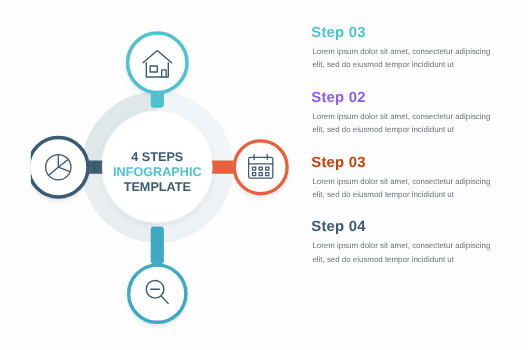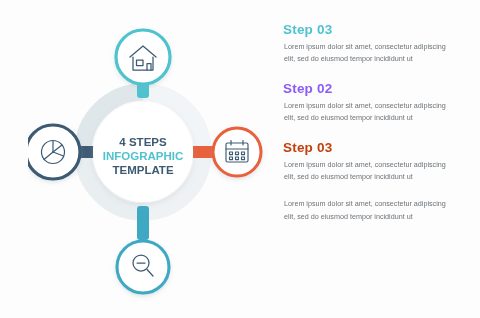--- a/index.html
+++ b/index.html
@@ -127,17 +127,18 @@
       <div class="step-title">Step 02</div>
       <p class="step-body">Lorem ipsum dolor sit amet, consectetur adipiscing elit, sed do eiusmod tempor incididunt ut</p>
     </div>
 
     <div class="step-block s3">
       <div class="step-title">Step 03</div>
       <p class="step-body">Lorem ipsum dolor sit amet, consectetur adipiscing elit, sed do eiusmod tempor incididunt ut</p>
     </div>
 
     <div class="step-block s4">
+      <div class="step-title">Step 04</div>
       <p class="step-body">Lorem ipsum dolor sit amet, consectetur adipiscing elit, sed do eiusmod tempor incididunt ut</p>
     </div>
 
   </div>
 </div>
 
 </body></html>

